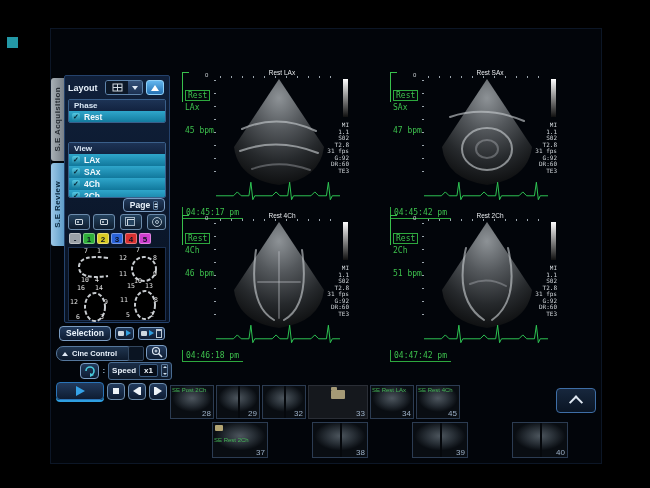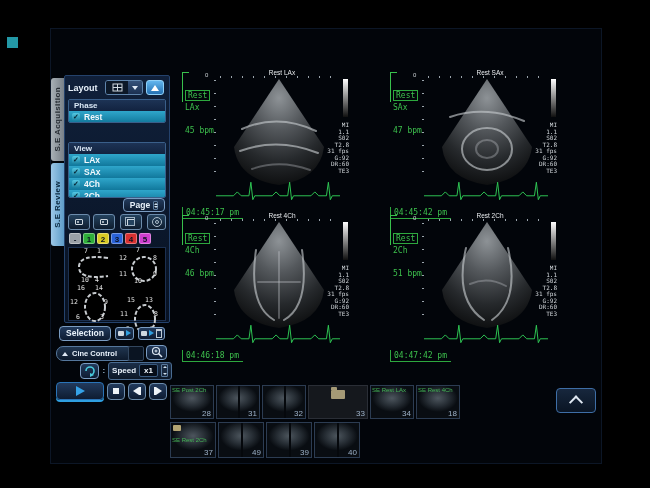--- a/index.html
+++ b/index.html
@@ -129,21 +129,21 @@
   .qtime{left:10px;bottom:-6px;font-family:"DejaVu Sans Mono",monospace;font-size:8px;color:#3dc04d;
          border-left:1px solid #2da83e;border-bottom:1px solid #2da83e;padding:1px 4px 1px 3px;white-space:nowrap;}
 
   
   .strip{left:170px;top:384px;width:430px;height:78px;}
   .srow{position:absolute;left:0;display:flex;gap:2px;}
   .r1{top:1px;} .r2{top:38px;}
   .thumb{position:relative;width:44px;height:34px;background:
          radial-gradient(60% 55% at 50% 38%,#4d565e 0%,#262d34 45%,#090d12 78%);
          border:1px solid #2c3c52;cursor:pointer;box-sizing:border-box;}
-  .r2 .thumb{width:46px;height:36px;}
+  .r2 .thumb{width:56px;height:36px;margin-left:42px;}
   .thumb.dual:before{content:"";position:absolute;left:50%;top:0;bottom:0;width:2px;background:#05080c;}
   .tlabel{position:absolute;left:1px;top:1px;max-width:42px;overflow:hidden;white-space:nowrap;
           font-size:6px;color:#44b456;z-index:2;}
   .tnum{position:absolute;right:2px;bottom:0;font-size:8px;color:#9db1c8;z-index:2;}
   .thumb.folder{width:60px;background:#15181d;border-color:#2a2e36;}
   .ficon{position:absolute;left:50%;top:4px;transform:translateX(-50%);width:14px;height:9px;background:#a59a76;
          border-radius:1px;}
   .ficon:before{content:"";position:absolute;left:0;top:-3px;width:6px;height:3px;background:#a59a76;border-radius:1px 1px 0 0;}
   .clipicon{position:absolute;left:2px;top:2px;width:8px;height:6px;background:#b3a573;border-radius:1px;z-index:2;}
   .collapsebtn{left:386px;top:4px;width:38px;height:23px;border:1px solid #3e6ea6;border-radius:4px;
@@ -286,21 +286,21 @@
         <svg width="38" height="34">
             <ellipse class="dgs" cx="20" cy="17" rx="10" ry="14"></ellipse>
           </svg>
         <span style="left:8px;top:-2px">16</span>
         <span style="left:26px;top:-2px">14</span>
         <span style="left:1px;top:12px">12</span>
         <span style="left:35px;top:12px">9</span>
         <span style="left:7px;top:27px">6</span>
         <span style="left:31px;top:27px">3</span>
       </div>
-      <div class="dg" style="left:50px;top:50px">
+      <div class="dg" style="left:50px;top:36px">
         <svg width="38" height="34">
             <ellipse class="dgs" cx="20" cy="17" rx="10" ry="14"></ellipse>
           </svg>
         <span style="left:8px;top:-2px">15</span>
         <span style="left:26px;top:-2px">13</span>
         <span style="left:1px;top:12px">11</span>
         <span style="left:35px;top:12px">8</span>
         <span style="left:7px;top:27px">5</span>
         <span style="left:31px;top:27px">2</span>
       </div>
@@ -514,46 +514,46 @@
     <span class="abs qtime">04:47:42 pm</span>
   </div>
 
   <div class="abs strip">
     <div class="srow r1">
       <div class="thumb">
         <span class="tlabel">SE Post 2Ch</span>
         <span class="tnum">28</span>
       </div>
       <div class="thumb dual">
-        <span class="tnum">31</span>
+        <span class="tnum">29</span>
       </div>
       <div class="thumb dual">
         <span class="tnum">32</span>
       </div>
       <div class="thumb folder">
         <i class="ficon"></i>
         <span class="tnum">33</span>
       </div>
       <div class="thumb">
         <span class="tlabel">SE Rest LAx</span>
         <span class="tnum">34</span>
       </div>
       <div class="thumb">
         <span class="tlabel">SE Rest 4Ch</span>
-        <span class="tnum">18</span>
+        <span class="tnum">45</span>
       </div>
     </div>
     <div class="srow r2">
       <div class="thumb">
         <i class="clipicon"></i>
         <span class="tlabel" style="top:14px">SE Rest 2Ch</span>
         <span class="tnum">37</span>
       </div>
       <div class="thumb dual">
-        <span class="tnum">49</span>
+        <span class="tnum">38</span>
       </div>
       <div class="thumb dual">
         <span class="tnum">39</span>
       </div>
       <div class="thumb dual">
         <span class="tnum">40</span>
       </div>
     </div>
     <div class="abs collapsebtn">
       <i class="chevup"></i>

